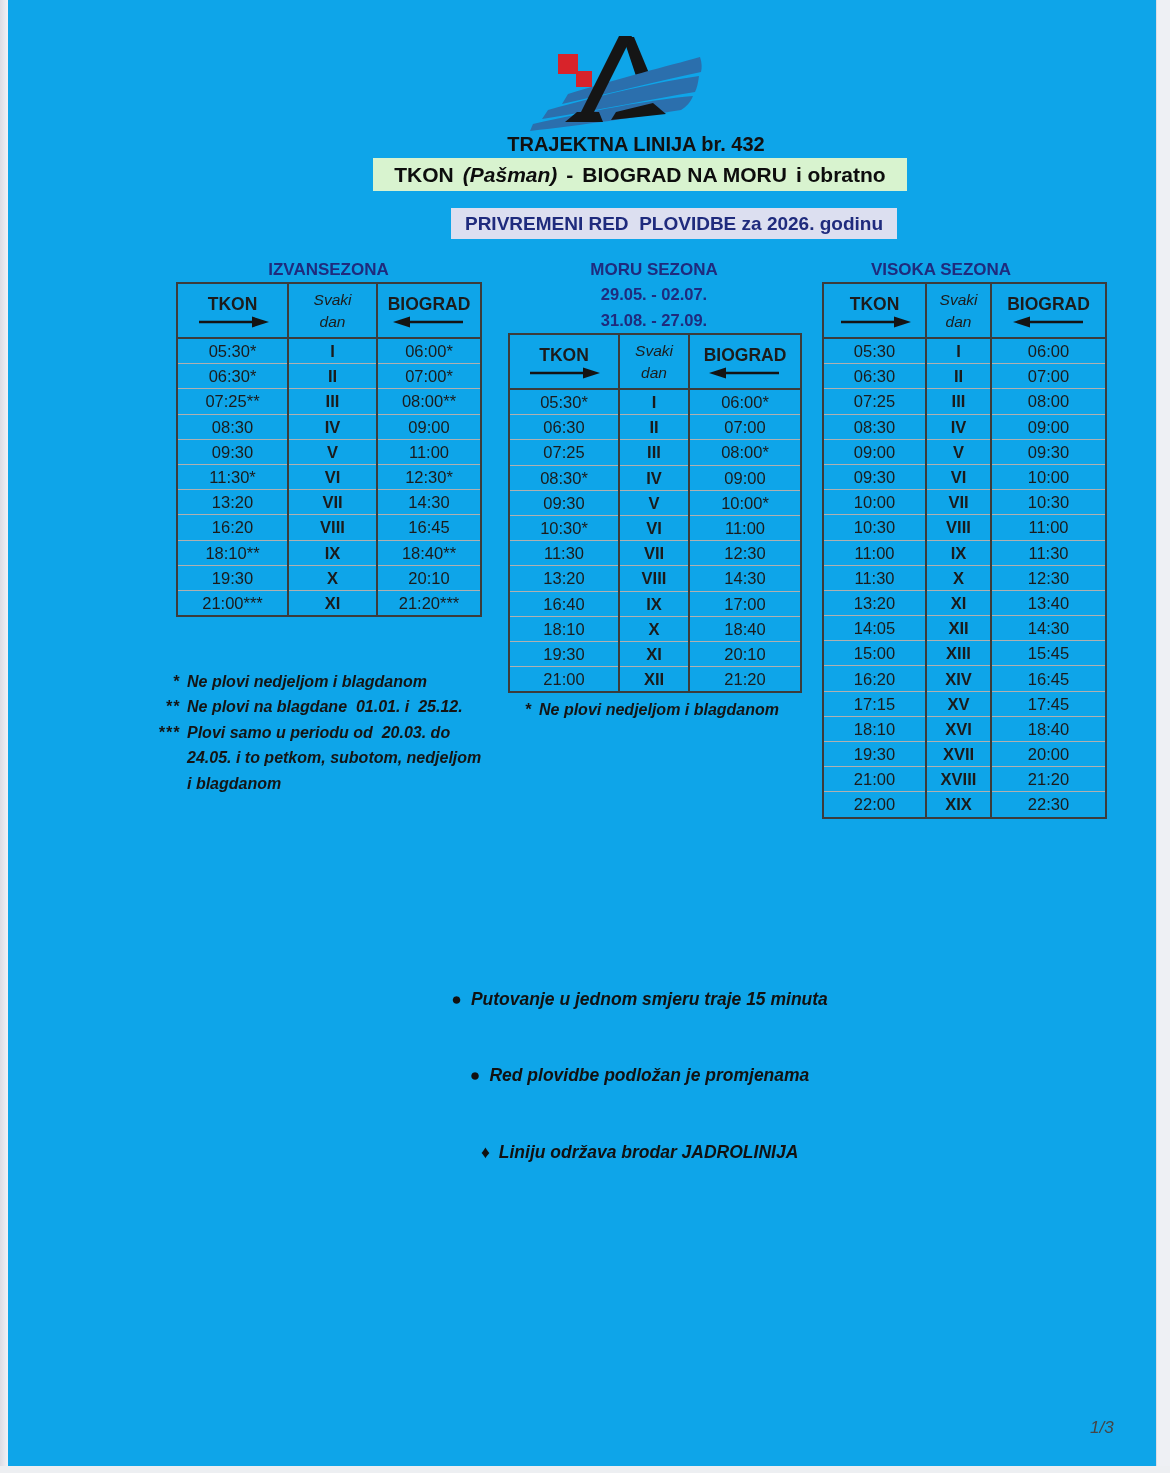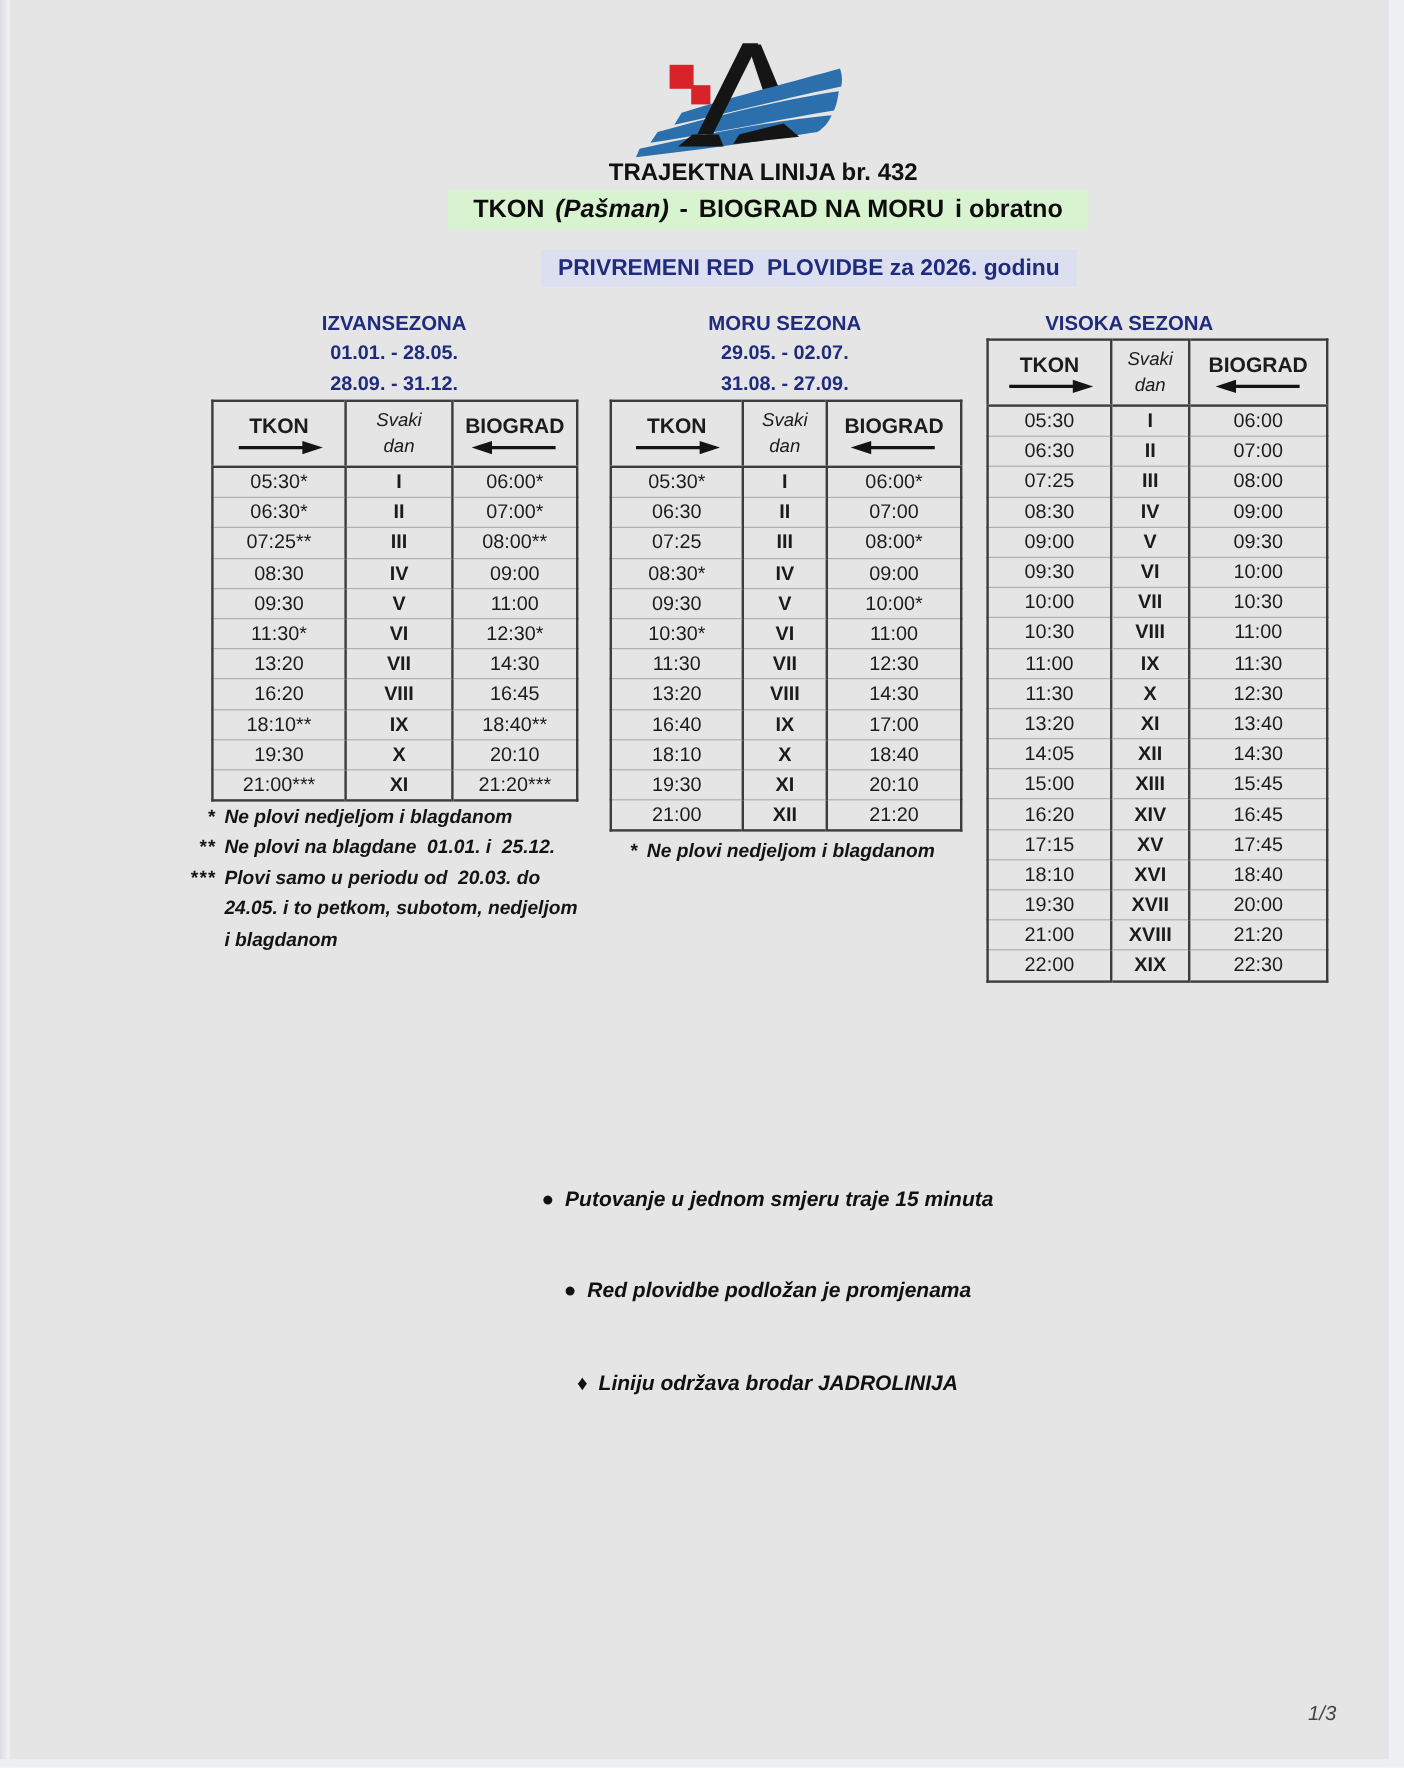--- a/index.html
+++ b/index.html
@@ -1,17 +1,17 @@
 <!DOCTYPE html>
 <html style="--heading-navy: #1f2b7d; --route-band-bg: #d8f3cf; --subtitle-band-bg: #dcdff0; --table-border: #3c3c3c; --row-line: #b0b0b0; --logo-blue: #2b6fad; --logo-red: #d8232a; --logo-black: #151515;"><head>
 <meta charset="utf-8">
 <style>
   html,body { margin:0; padding:0; background:#fff; }
   .page {
-    position:relative; width:1170px; height:1473px; background:#e5e5e5;
+    position:relative; width:1170px; height:1473px; background:#0ea5e9;
     font-family:"Liberation Sans", sans-serif; color:#1c1c1c; overflow:hidden;
   }
   
   .edge-left  { position:absolute; left:0; top:0; width:8px; height:100%;
                 background:linear-gradient(to right,#dcdce4,#f2f2f6); }
   .edge-right { position:absolute; left:1156px; top:0; width:14px; height:100%;
                 background:#eef0f4; border-left:1px solid #dddde4; }
   .edge-bottom{ position:absolute; left:0; top:1466px; width:100%; height:7px; background:#edeff2; }
 
   
@@ -122,24 +122,20 @@
     <span>BIOGRAD NA MORU</span>
     <span>i obratno</span>
   </div>
 
   <div class="subtitle-band">
     <span>PRIVREMENI RED  PLOVIDBE za 2026. godinu</span>
   </div>
 
   <section class="season s1">
     <div class="season-title">IZVANSEZONA</div>
-    <div class="season-dates">
-      <div>01.01. - 28.05.</div>
-      <div>28.09. - 31.12.</div>
-    </div>
     <table class="tt">
       <colgroup>
           <col class="c-dep">
           <col class="c-num">
           <col class="c-arr">
         </colgroup>
       <thead>
         <tr>
           <th>
             <div class="city">TKON</div>

